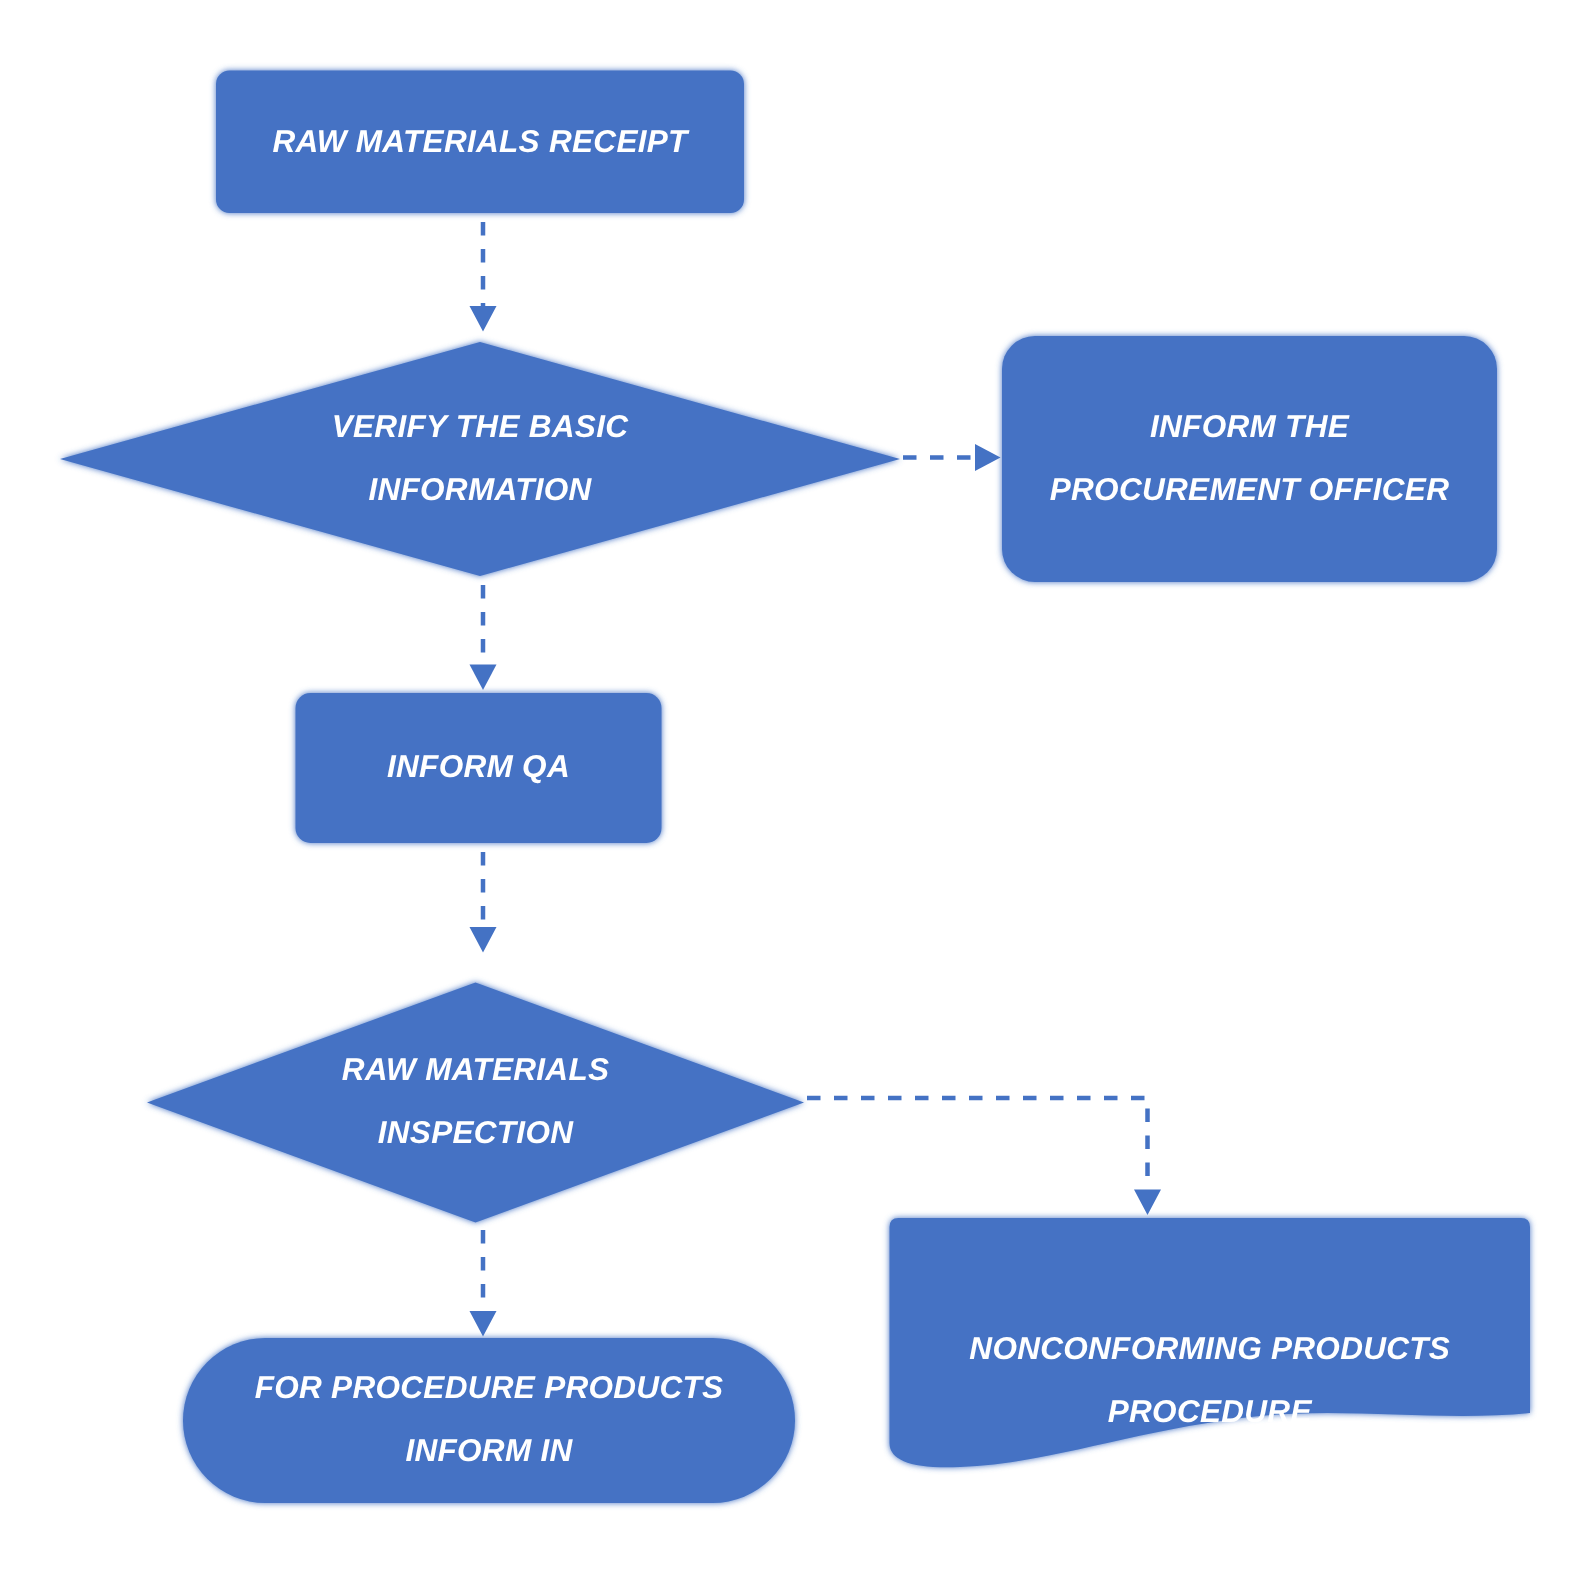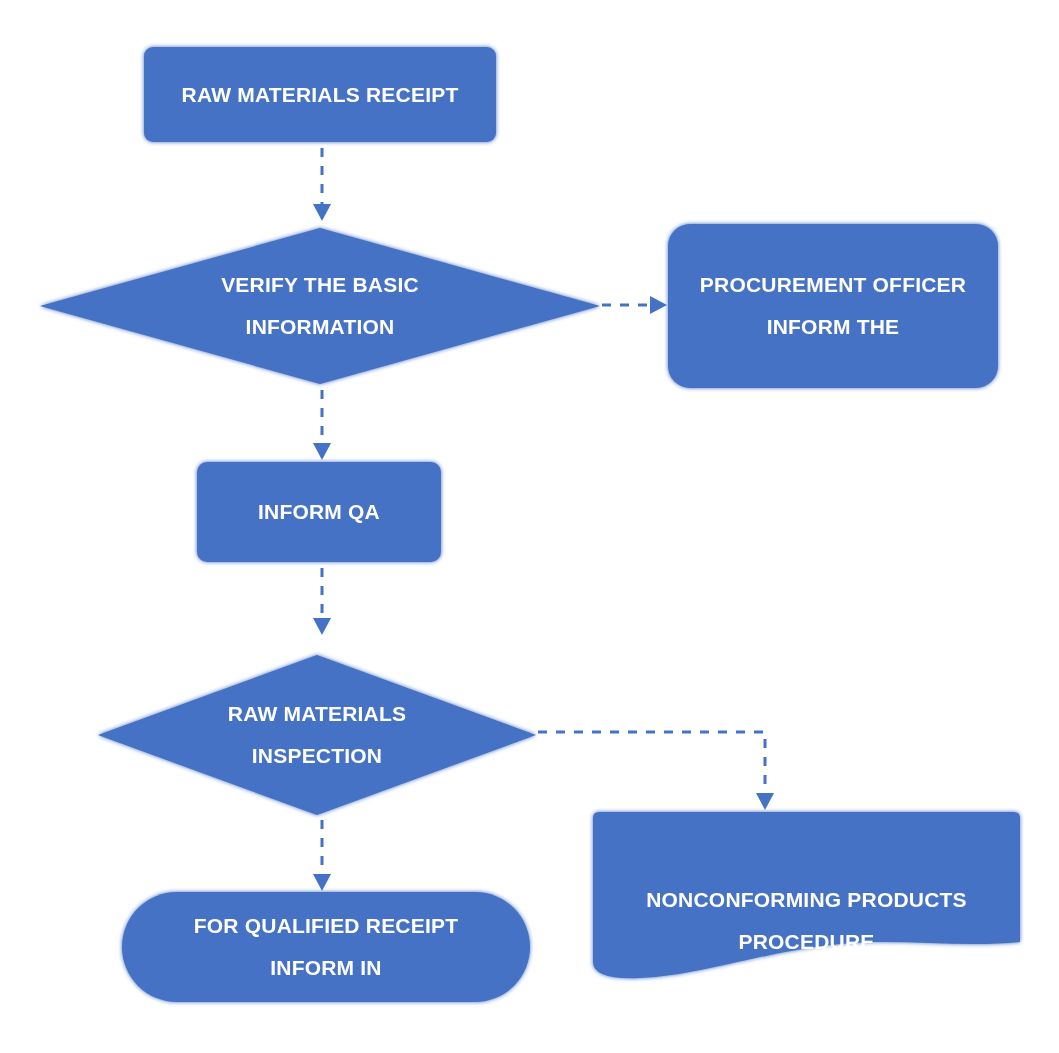--- a/index.html
+++ b/index.html
@@ -32,20 +32,21 @@
     align-items: center;
     justify-content: center;
     text-align: center;
     color: #ffffff;
     font-weight: bold;
     font-size: 21px;
     line-height: 42px;
     letter-spacing: 0.2px;
     pointer-events: none;
     white-space: nowrap;
+    font-style: italic;
   }
   .node-label span { display: block; }
 </style>
 </head>
 <body>
 
 <div id="canvas">
 
   <svg id="flow-svg" viewBox="0 0 1059 1053" xmlns="http://www.w3.org/2000/svg">
     <defs>
@@ -113,36 +114,36 @@
   <div class="node-label" style="left:144px; top:47px; width:352px; height:95px;">
     <span>RAW MATERIALS RECEIPT</span>
   </div>
 
   <div class="node-label" style="left:40px; top:228px; width:560px; height:156px;text-align:right;">
     <span>VERIFY THE BASIC</span>
     <span>INFORMATION</span>
   </div>
 
   <div class="node-label" style="left:663px; top:224px; width:340px; height:164px;">
+    <span>INFORM THE</span>
     <span>PROCUREMENT OFFICER</span>
-    <span>INFORM THE</span>
   </div>
 
   <div class="node-label" style="left:197px; top:462px; width:244px; height:100px;">
     <span>INFORM QA</span>
   </div>
 
   <div class="node-label" style="left:98px; top:655px; width:438px; height:160px;">
     <span>RAW MATERIALS</span>
     <span>INSPECTION</span>
   </div>
 
   <div class="node-label" style="left:593px; top:812px; width:427px; height:145px;margin-top:36px;">
     <span>NONCONFORMING PRODUCTS</span>
     <span>PROCEDURE</span>
   </div>
 
   <div class="node-label" style="left:122px; top:892px; width:408px; height:110px;">
-    <span>FOR QUALIFIED RECEIPT</span>
+    <span>FOR PROCEDURE PRODUCTS</span>
     <span>INFORM IN</span>
   </div>
 
 </div>
 
 </body></html>

